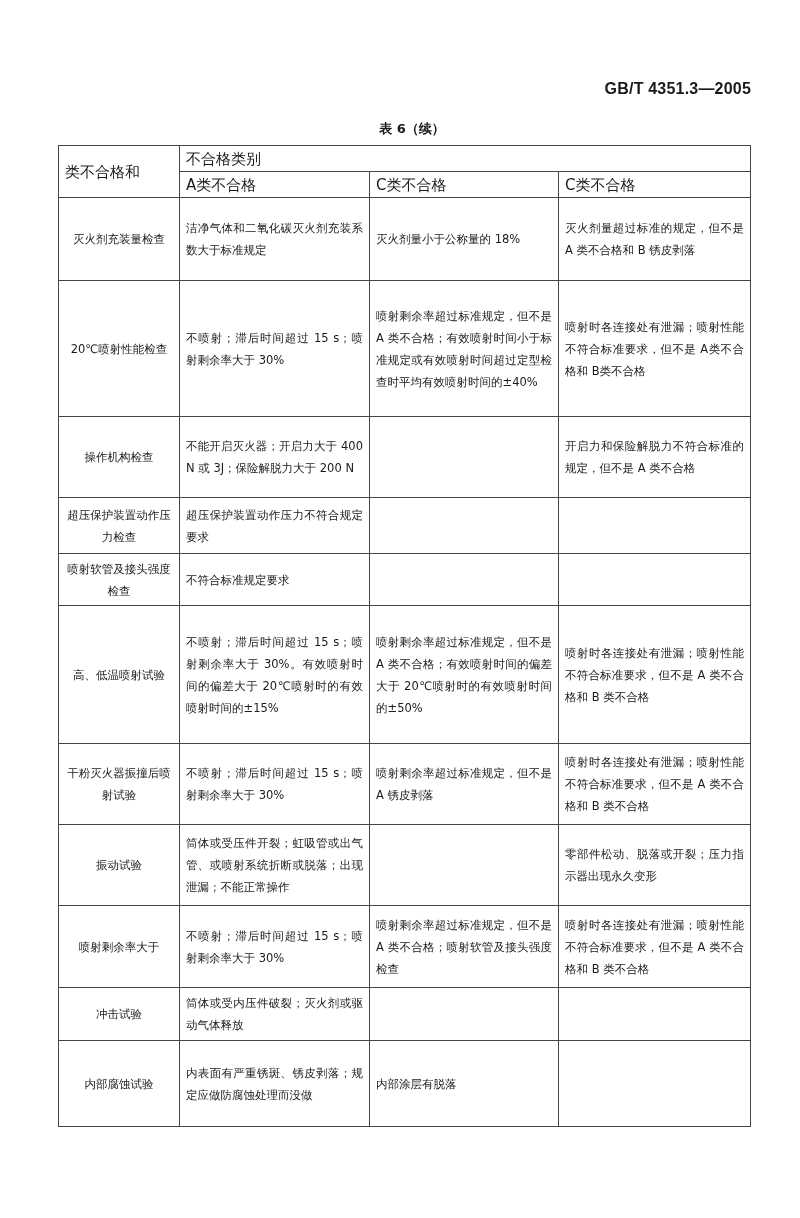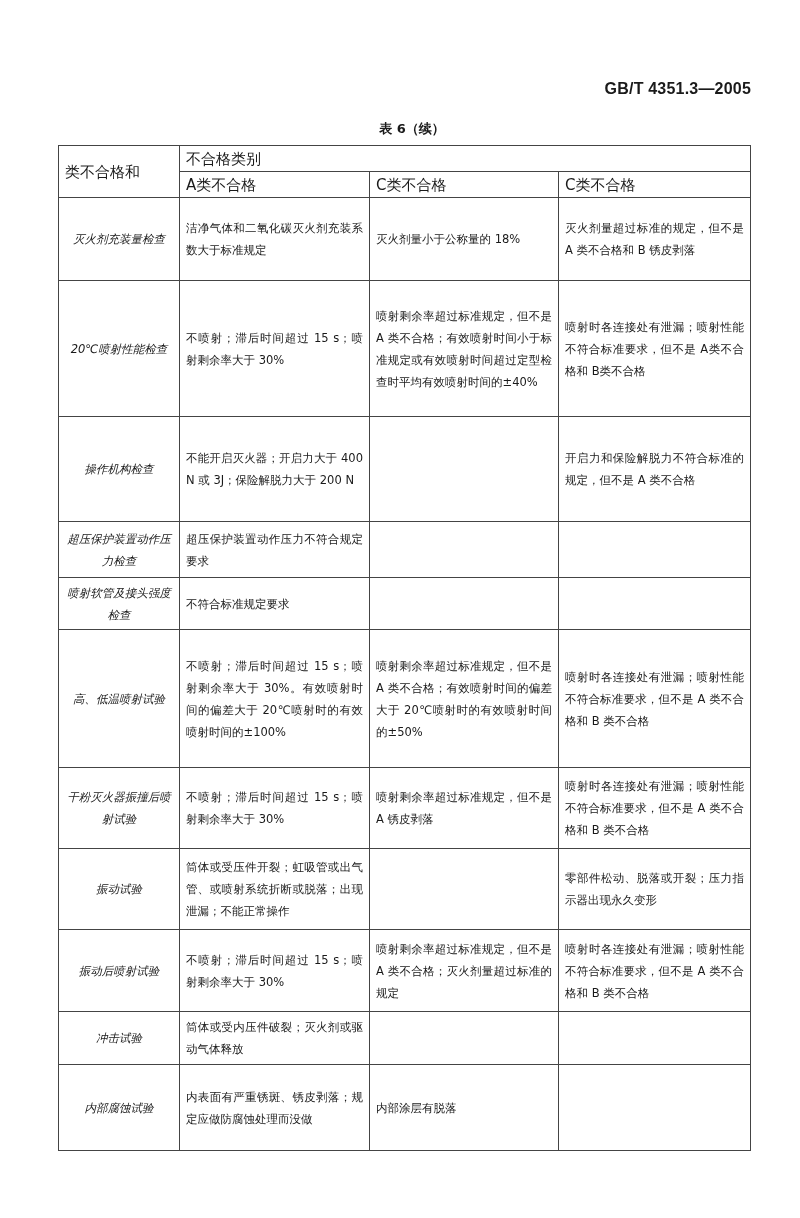--- a/index.html
+++ b/index.html
@@ -53,21 +53,20 @@
       vertical-align: middle;
       word-break: break-all;
     }
     table.spec th {
       text-align: left;
       font-size: 15px;
     }
     td.item {
       text-align: center;
       padding: 0 4px;
-      font-style: italic;
     }
     td.txt {
       text-align: justify;
       text-align-last: left;
     }
     col.c0 { width: 121px; }
     col.c1 { width: 190px; }
     col.c2 { width: 189px; }
     col.c3 { width: 192px; }
   </style>
@@ -101,60 +100,60 @@
         <td class="txt">洁净气体和二氧化碳灭火剂充装系数大于标准规定</td>
         <td class="txt">灭火剂量小于公称量的 18%</td>
         <td class="txt">灭火剂量超过标准的规定，但不是 A 类不合格和 B 锈皮剥落</td>
       </tr>
       <tr style="height: 136px;">
         <td class="item">20℃喷射性能检查</td>
         <td class="txt">不喷射；滞后时间超过 15 s；喷射剩余率大于 30%</td>
         <td class="txt">喷射剩余率超过标准规定，但不是 A 类不合格；有效喷射时间小于标准规定或有效喷射时间超过定型检查时平均有效喷射时间的±40%</td>
         <td class="txt">喷射时各连接处有泄漏；喷射性能不符合标准要求，但不是 A类不合格和 B类不合格</td>
       </tr>
-      <tr style="height: 105px;">
+      <tr style="height: 81px;">
         <td class="item">操作机构检查</td>
         <td class="txt">不能开启灭火器；开启力大于 400N 或 3J；保险解脱力大于 200 N</td>
         <td class="txt"></td>
         <td class="txt">开启力和保险解脱力不符合标准的规定，但不是 A 类不合格</td>
       </tr>
       <tr style="height: 56px;">
         <td class="item">超压保护装置动作压力检查</td>
         <td class="txt">超压保护装置动作压力不符合规定要求</td>
         <td class="txt"></td>
         <td class="txt"></td>
       </tr>
       <tr style="height: 52px; margin-top: 21px;">
         <td class="item">喷射软管及接头强度检查</td>
         <td class="txt">不符合标准规定要求</td>
         <td class="txt"></td>
         <td class="txt"></td>
       </tr>
       <tr style="height: 138px;">
         <td class="item">高、低温喷射试验</td>
-        <td class="txt">不喷射；滞后时间超过 15 s；喷射剩余率大于 30%。有效喷射时间的偏差大于 20℃喷射时的有效喷射时间的±100%</td>
+        <td class="txt">不喷射；滞后时间超过 15 s；喷射剩余率大于 30%。有效喷射时间的偏差大于 20℃喷射时的有效喷射时间的±15%</td>
         <td class="txt">喷射剩余率超过标准规定，但不是 A 类不合格；有效喷射时间的偏差大于 20℃喷射时的有效喷射时间的±50%</td>
         <td class="txt">喷射时各连接处有泄漏；喷射性能不符合标准要求，但不是 A 类不合格和 B 类不合格</td>
       </tr>
       <tr style="height: 81px;">
         <td class="item">干粉灭火器振撞后喷射试验</td>
         <td class="txt">不喷射；滞后时间超过 15 s；喷射剩余率大于 30%</td>
         <td class="txt">喷射剩余率超过标准规定，但不是 A 锈皮剥落</td>
         <td class="txt">喷射时各连接处有泄漏；喷射性能不符合标准要求，但不是 A 类不合格和 B 类不合格</td>
       </tr>
       <tr style="height: 81px;">
         <td class="item">振动试验</td>
         <td class="txt">筒体或受压件开裂；虹吸管或出气管、或喷射系统折断或脱落；出现泄漏；不能正常操作</td>
         <td class="txt"></td>
         <td class="txt">零部件松动、脱落或开裂；压力指示器出现永久变形</td>
       </tr>
       <tr style="height: 82px;">
-        <td class="item">振动后喷射试验</td>
+        <td class="item">喷射剩余率大于</td>
         <td class="txt">不喷射；滞后时间超过 15 s；喷射剩余率大于 30%</td>
-        <td class="txt">喷射剩余率超过标准规定，但不是 A 类不合格；灭火剂量超过标准的规定</td>
+        <td class="txt">喷射剩余率超过标准规定，但不是 A 类不合格；喷射软管及接头强度检查</td>
         <td class="txt">喷射时各连接处有泄漏；喷射性能不符合标准要求，但不是 A 类不合格和 B 类不合格</td>
       </tr>
       <tr style="height: 53px;">
         <td class="item">冲击试验</td>
         <td class="txt">筒体或受内压件破裂；灭火剂或驱动气体释放</td>
         <td class="txt"></td>
         <td class="txt"></td>
       </tr>
       <tr style="height: 86px;">
         <td class="item">内部腐蚀试验</td>

